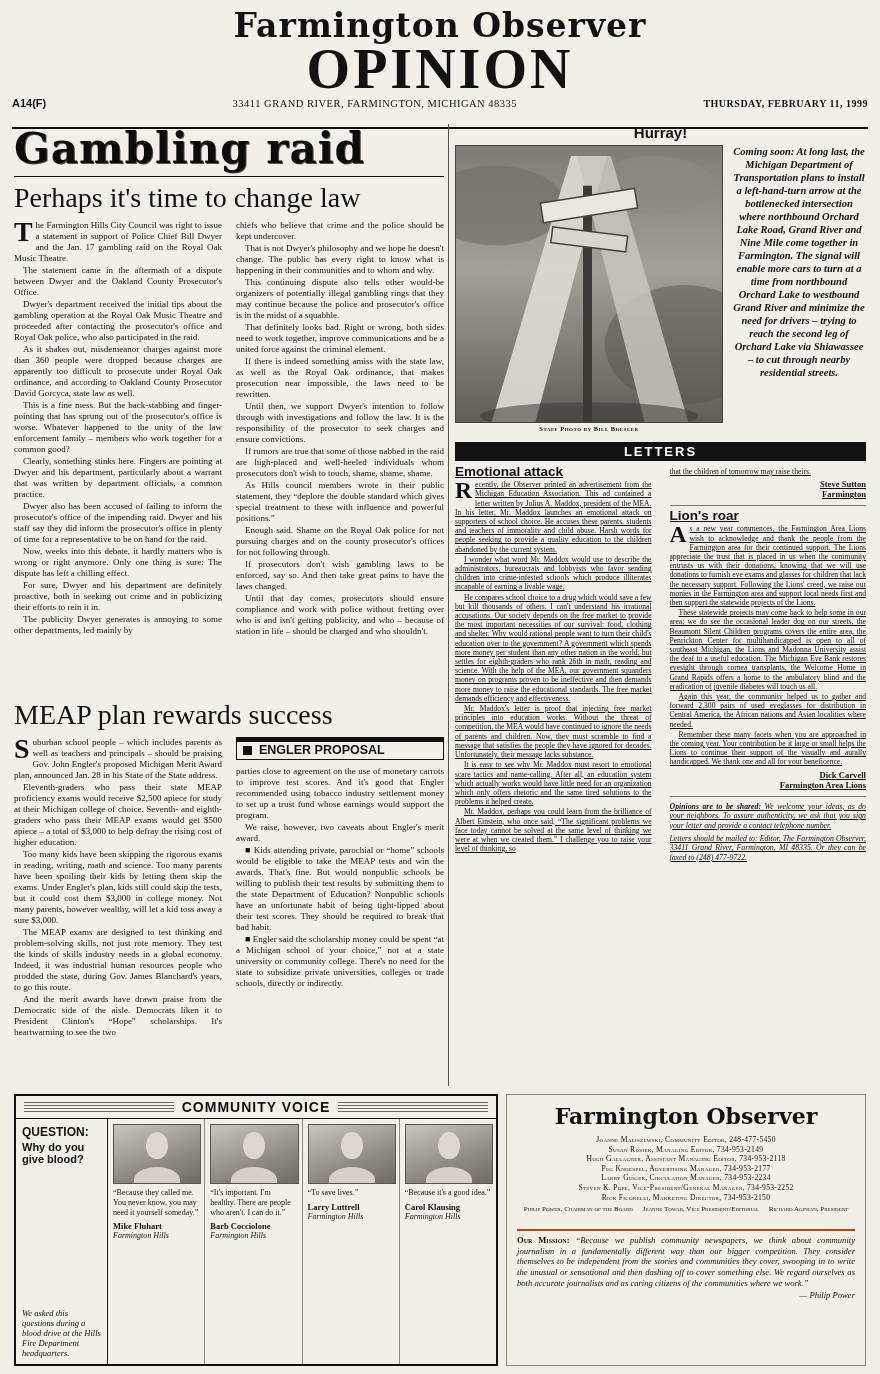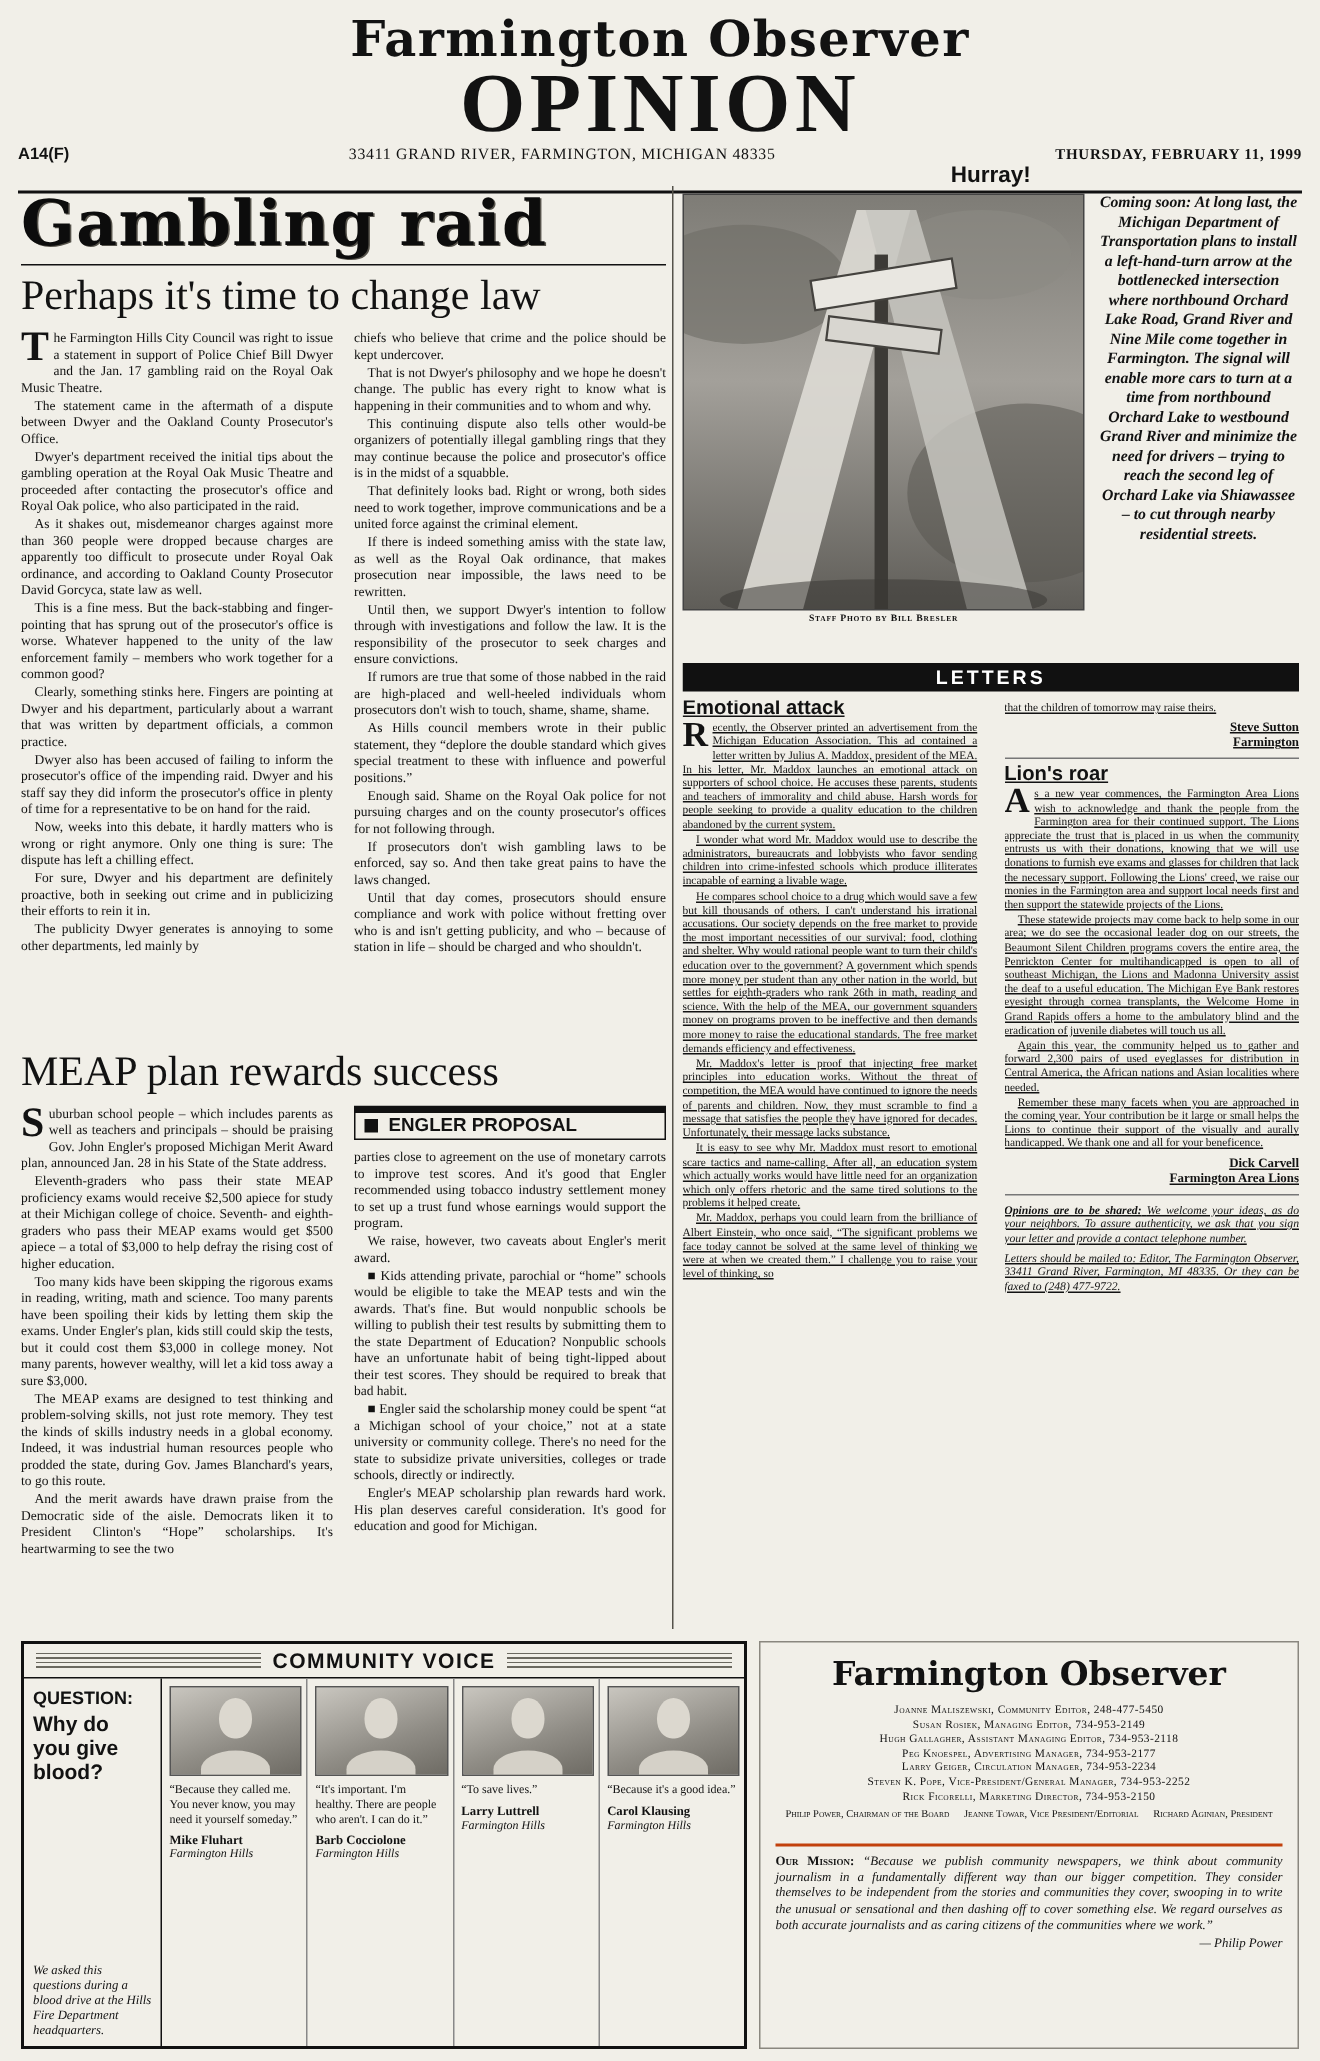--- a/index.html
+++ b/index.html
@@ -49,21 +49,21 @@
   #meap .cols { height:340px; }
   .engler-box {
     border:1px solid #111; border-top:5px solid #111; margin:0 0 6px 0;
     padding:3px 6px; display:flex; align-items:center; gap:7px;
     font-family:"Liberation Sans", sans-serif; font-weight:bold; font-size:12.5px;
   }
   .engler-box .sq { width:9px; height:9px; background:#111; flex:0 0 auto; }
   
   #vrule { position:absolute; left:448px; top:124px; width:1px; height:962px; background:#55524a; }
   
-  #hurray { position:absolute; left:455px; top:108px; width:411px; }
+  #hurray { position:absolute; left:455px; top:124px; width:411px; }
   #hurray h3 { margin:0 0 4px 0; text-align:center; font-size:15px; font-weight:bold; font-family:"Liberation Sans", sans-serif; }
   .hurray-row { display:flex; }
   .photo-wrap { width:268px; flex:0 0 auto; }
   .photo-frame { width:268px; height:278px; border:1px solid #444; box-sizing:border-box; }
   .photo-frame svg { display:block; width:100%; height:100%; }
   .photo-credit { text-align:center; font-size:6.5px; font-variant:small-caps; font-weight:bold; letter-spacing:.5px; margin-top:2px; }
   .hurray-caption {
     flex:1; margin-left:9px; font-style:italic; font-weight:bold;
     font-size:10.5px; line-height:13px;text-align:center;
   }
@@ -93,21 +93,21 @@
     content:""; flex:1; height:10px;
     background:repeating-linear-gradient(0deg,#6b6960 0 1px,transparent 1px 3px);
   }
   .cv-title { font-family:"Liberation Sans", sans-serif; font-weight:bold; font-size:14px; letter-spacing:1px; }
   .cv-body { flex:1; display:flex; }
   .cv-question {
     width:92px; flex:0 0 auto; border-right:1.5px solid #111; padding:6px;
     display:flex; flex-direction:column; box-sizing:border-box;
   }
   .q-label { font-family:"Liberation Sans", sans-serif; font-weight:bold; font-size:12px; }
-  .q-text { font-family:"Liberation Sans", sans-serif; font-weight:bold; font-size:14px; margin-top:2px; }
+  .q-text { font-family:"Liberation Sans", sans-serif; font-weight:bold; font-size:11px; margin-top:2px; }
   .q-context { margin-top:auto; font-style:italic; font-size:8.5px; line-height:10px; }
   .cv-person { flex:1; border-right:1px solid #888; padding:5px; display:flex; flex-direction:column; overflow:hidden; }
   .cv-person:last-child { border-right:none; }
   .headshot {
     width:100%; height:58px; position:relative; overflow:hidden;
     background:linear-gradient(160deg,#c9c6bf,#8f8c85 60%,#6e6b64); border:1px solid #555;
   }
   .headshot::before {
     content:""; position:absolute; left:50%; top:7px; transform:translateX(-50%);
     width:22px; height:27px; border-radius:50% 50% 46% 46%; background:#dcd8cf;
@@ -201,21 +201,20 @@
       <div class="col">
         <div class="engler-box">
           <span class="sq"></span>
           <span>ENGLER PROPOSAL</span>
         </div>
         <div class="plist">
             <p>parties close to agreement on the use of monetary carrots to improve test scores. And it's good that Engler recommended using tobacco industry settlement money to set up a trust fund whose earnings would support the program.</p>
             <p>We raise, however, two caveats about Engler's merit award.</p>
             <p>■ Kids attending private, parochial or “home” schools would be eligible to take the MEAP tests and win the awards. That's fine. But would nonpublic schools be willing to publish their test results by submitting them to the state Department of Education? Nonpublic schools have an unfortunate habit of being tight-lipped about their test scores. They should be required to break that bad habit.</p>
             <p>■ Engler said the scholarship money could be spent “at a Michigan school of your choice,” not at a state university or community college. There's no need for the state to subsidize private universities, colleges or trade schools, directly or indirectly.</p>
-            <p>Engler's MEAP scholarship plan rewards hard work. His plan deserves careful consideration. It's good for education and good for Michigan.</p>
           </div>
       </div>
     </div>
   </section>
 
   <section id="hurray">
     <h3>Hurray!</h3>
     <div class="hurray-row">
       <div class="photo-wrap">
         <div class="photo-frame">

